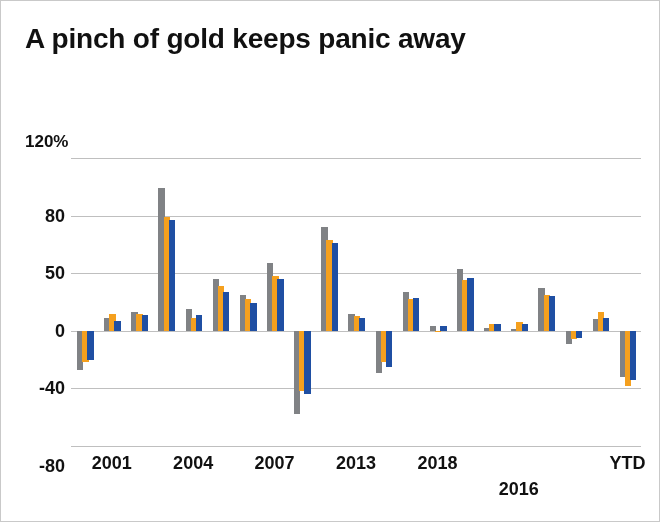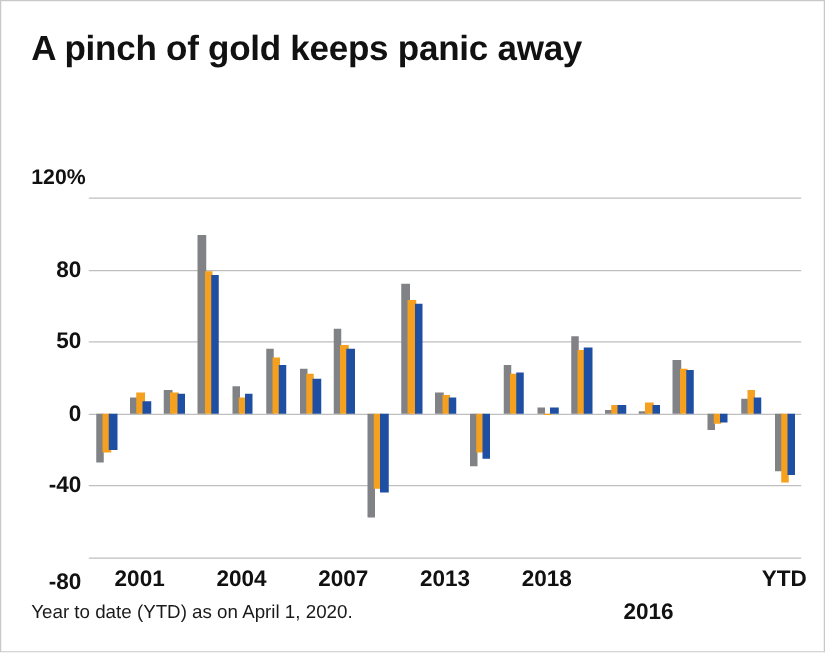--- a/index.html
+++ b/index.html
@@ -282,14 +282,13 @@
   <div id="xaxis">
       <div class="xt" style="left: 40.7143px;">2001</div>
       <div class="xt" style="left: 122.143px;">2004</div>
       <div class="xt" style="left: 203.571px;">2007</div>
       <div class="xt" style="left: 285px;">2013</div>
       <div class="xt" style="left: 366.429px;">2018</div>
       <div class="xt" style="left: 447.857px; margin-top: 26px;">2016</div>
       <div class="xt" style="left: 556.429px;">YTD</div>
     </div>
 
-  <div class="footnote">Year to date (YTD) as on April 1, 2020.</div>
 </div>
 
 </body></html>

